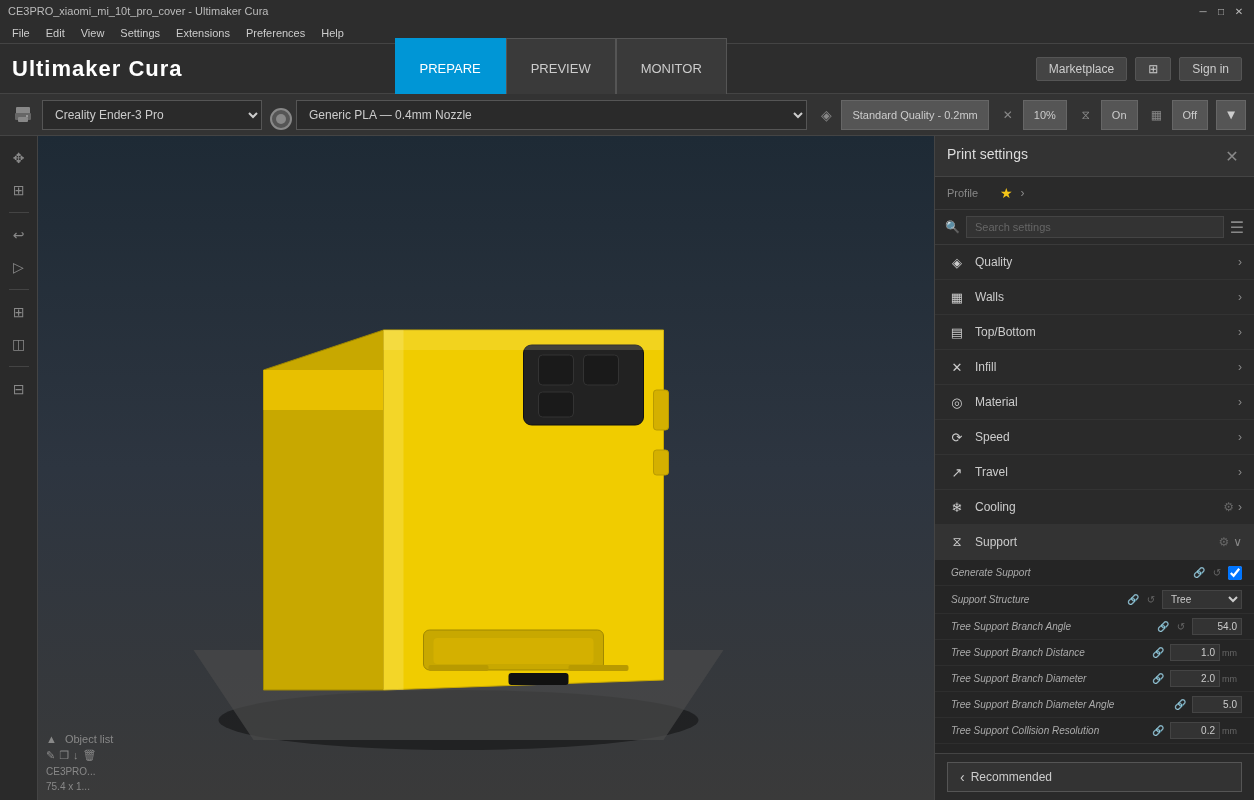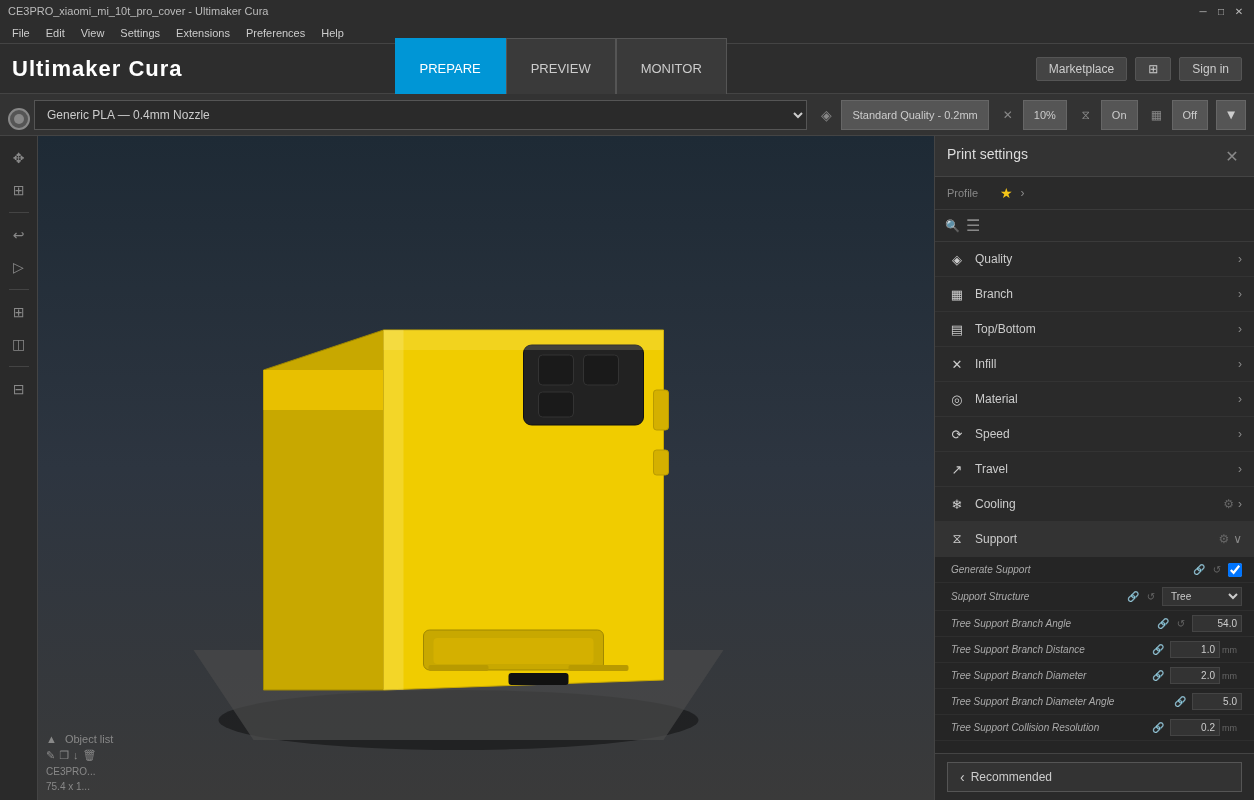--- a/index.html
+++ b/index.html
@@ -140,20 +140,33 @@
     </div>
     <div class="header-right">
       <button class="header-btn">Marketplace</button>
       <button class="header-btn">⊞</button>
       <button class="header-btn">Sign in</button>
     </div>
   </div>
 
   <div class="toolbar">
 
+    <div style="display:flex;align-items:center;gap:4px;">
+      <div class="printer-icon-wrap">
+        <svg width="20" height="20" viewBox="0 0 20 20" fill="#888">
+          <rect x="3" y="2" width="14" height="8" rx="1" fill="#888"></rect>
+          <rect x="2" y="8" width="16" height="7" rx="1" fill="#666"></rect>
+          <rect x="5" y="12" width="10" height="5" rx="1" fill="#888"></rect>
+          <circle cx="14" cy="11" r="1" fill="#aaa"></circle>
+        </svg>
+      </div>
+      <select class="printer-select">
+        <option>Creality Ender-3 Pro</option>
+      </select>
+    </div>
 
     <div style="display:flex;align-items:flex-end;gap:4px;flex:1;">
       <div style="width:22px;height:22px;border-radius:50%;border:2px solid #888;background:#555;display:flex;align-items:center;justify-content:center;">
         <div style="width:10px;height:10px;border-radius:50%;background:#888;"></div>
       </div>
       <select class="material-select">
         <option>Generic PLA — 0.4mm Nozzle</option>
       </select>
     </div>
 
@@ -264,34 +277,35 @@
       </div>
 
       <div class="profile-row">
         <span class="profile-label">Profile</span>
         <span class="profile-star">★</span>
         <span class="profile-chevron">›</span>
       </div>
 
       <div class="search-row">
         <span class="search-icon">🔍</span>
+        <input type="text" class="search-input" placeholder="Search settings" style="">
         <button class="settings-menu-btn">☰</button>
       </div>
 
       <div class="settings-list">
 
         <div class="category-row">
           <div class="category-icon">◈</div>
           <span class="category-name">Quality</span>
           <span class="category-chevron">›</span>
         </div>
 
         <div class="category-row">
           <div class="category-icon">▦</div>
-          <span class="category-name">Branch</span>
+          <span class="category-name">Walls</span>
           <span class="category-chevron">›</span>
         </div>
 
         <div class="category-row">
           <div class="category-icon">▤</div>
           <span class="category-name">Top/Bottom</span>
           <span class="category-chevron">›</span>
         </div>
 
         <div class="category-row">

